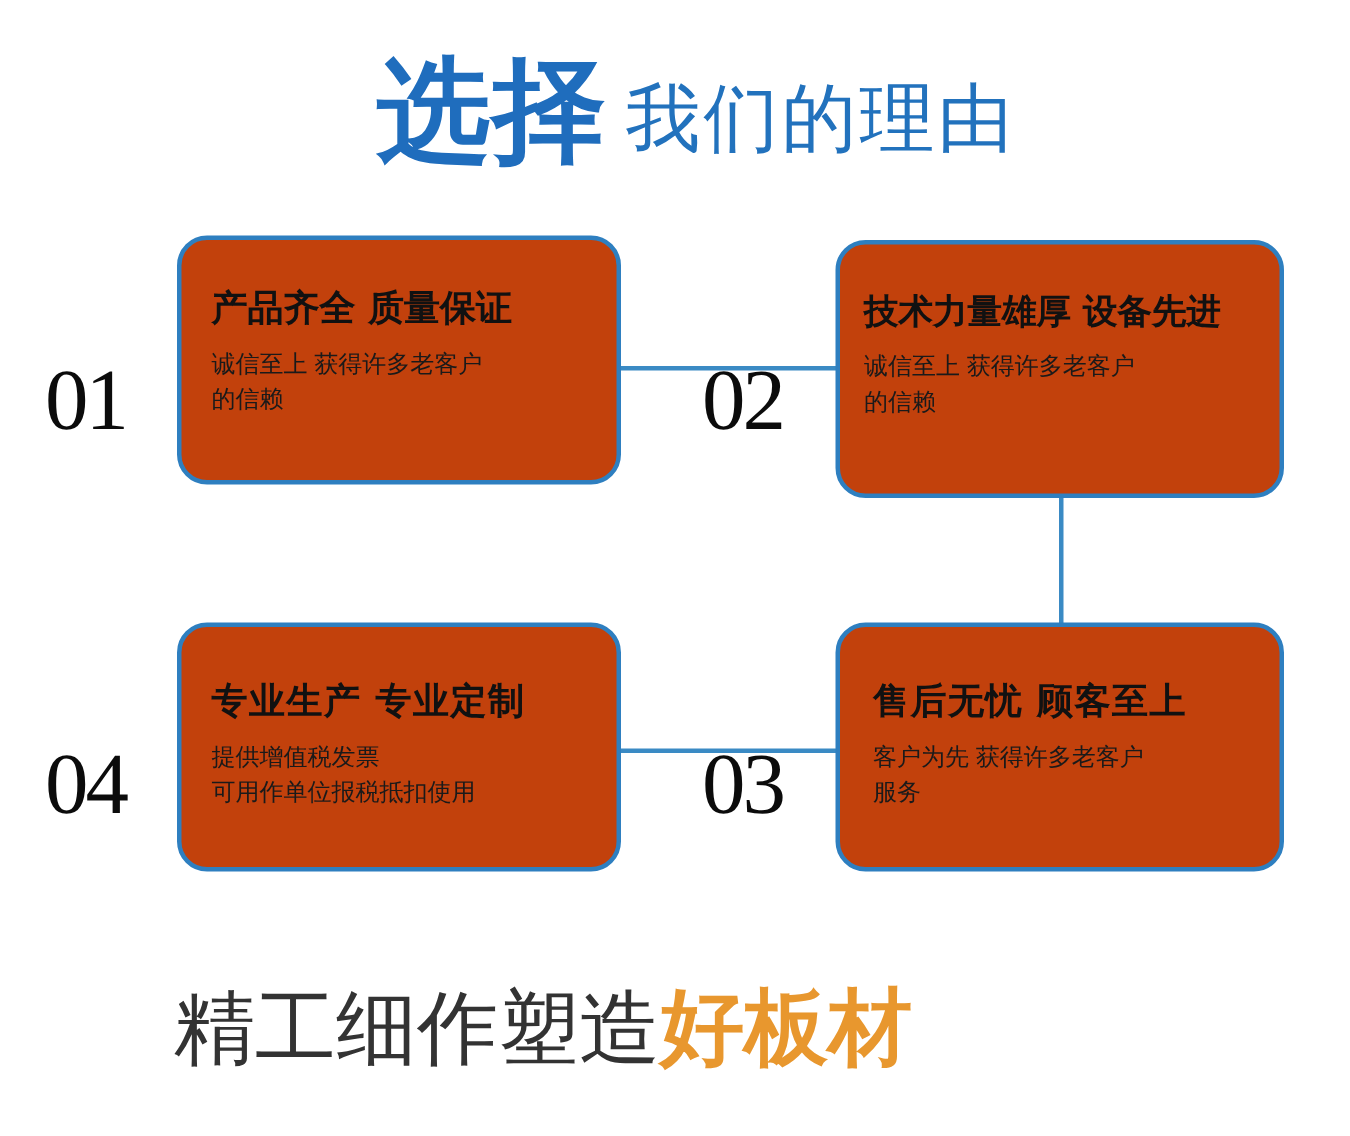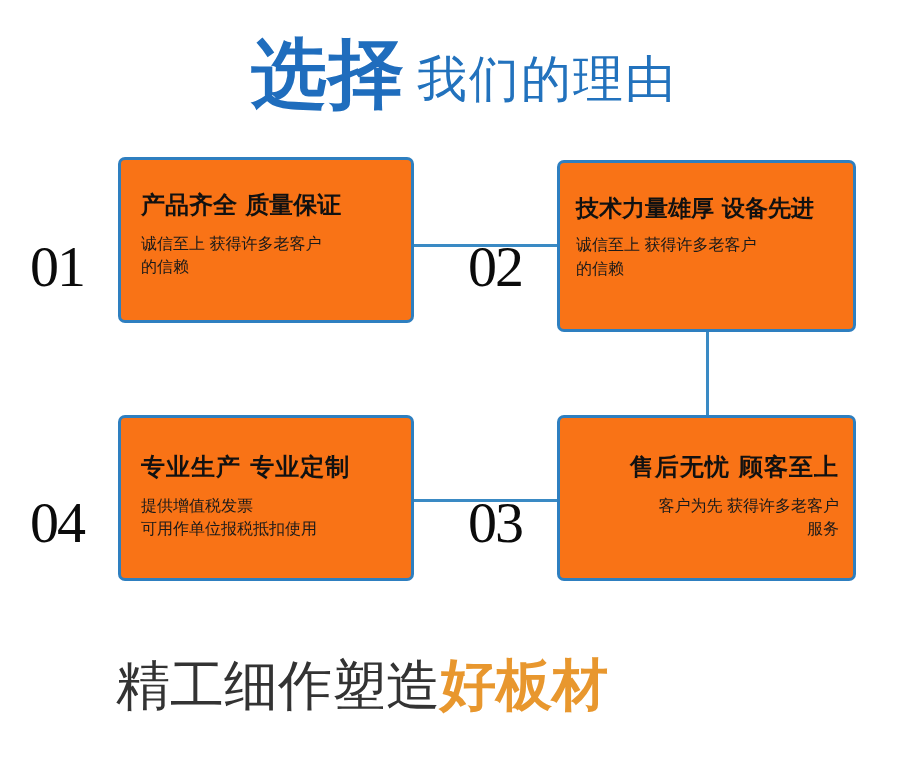--- a/index.html
+++ b/index.html
@@ -54,23 +54,23 @@
     position: absolute;
     background: #3a8ac4;
   }
   .conn-h { height: 3px; }
   .conn-v { width: 3px; }
 
   
   .card {
     position: absolute;
     box-sizing: border-box;
-    background: #f97316;
+    background: #c2410c;
     border: 3px solid #2e7fc0;
-    border-radius: 7px;
+    border-radius: 20px;
     padding: 0;
   }
   .card-inner {
     position: absolute;
     left: 18px;
     right: 14px;
     top: 30px;
   }
   .card-heading {
     font-family: "DejaVu Sans", "Liberation Sans", sans-serif;
@@ -94,21 +94,21 @@
 
   
   #card-01 { left: 118px; top: 157px; width: 296px; height: 166px; }
   #card-02 { left: 557px; top: 160px; width: 299px; height: 172px; }
   #card-04 { left: 118px; top: 415px; width: 296px; height: 166px; }
   #card-03 { left: 557px; top: 415px; width: 299px; height: 166px; }
 
   #card-01 .card-inner { top: 32px; left: 20px; }
   #card-02 .card-inner { top: 32px; left: 16px; }
   #card-04 .card-inner { top: 36px; left: 20px; }
-  #card-03 .card-inner { top: 36px; left: 22px; text-align: right; }
+  #card-03 .card-inner { top: 36px; left: 22px; }
 
   #card-02 .card-heading { font-size: 23px; }
   #card-04 .card-heading { letter-spacing: 1px; }
   #card-03 .card-heading { letter-spacing: 1px; }
 
   
   .step-num {
     position: absolute;
     font-family: "Liberation Serif", "DejaVu Serif", serif;
     font-weight: normal;

